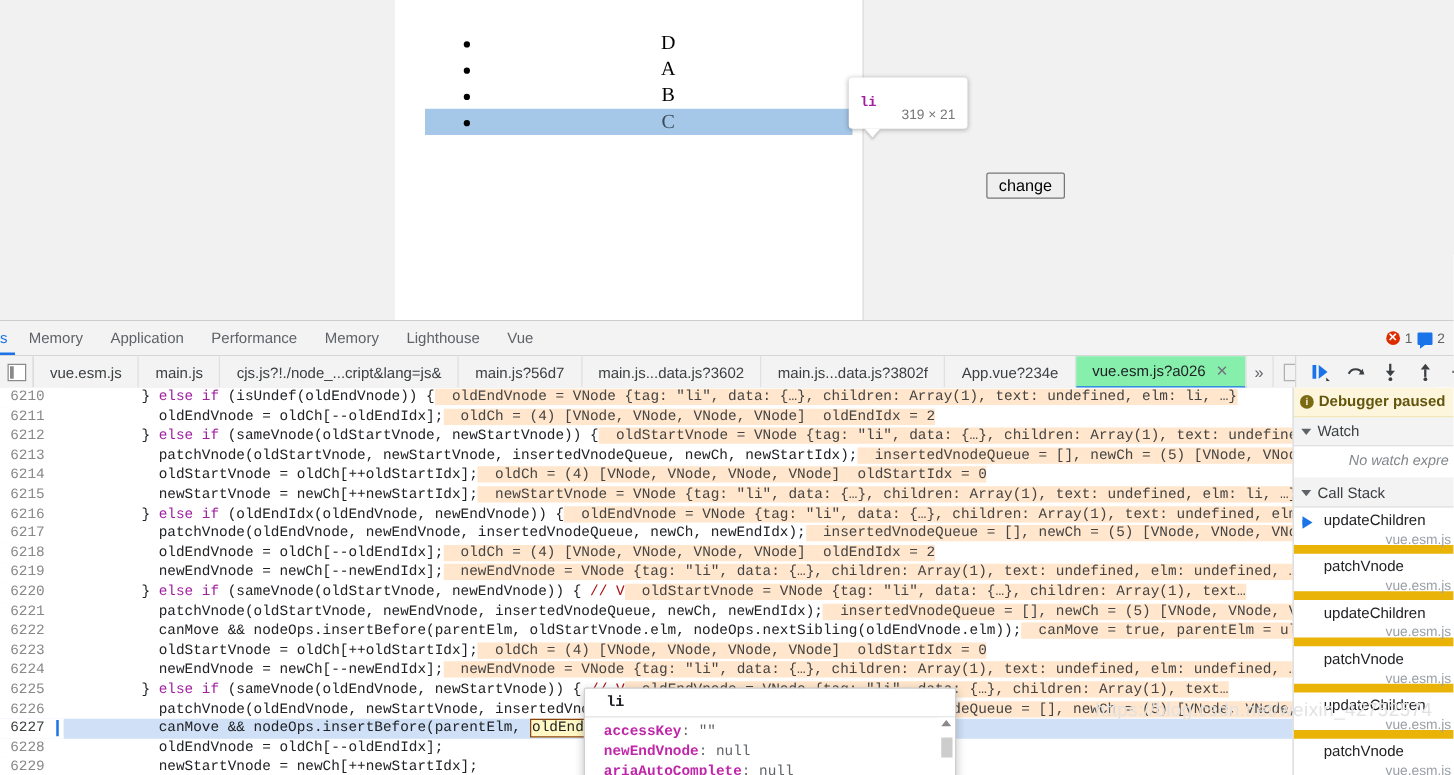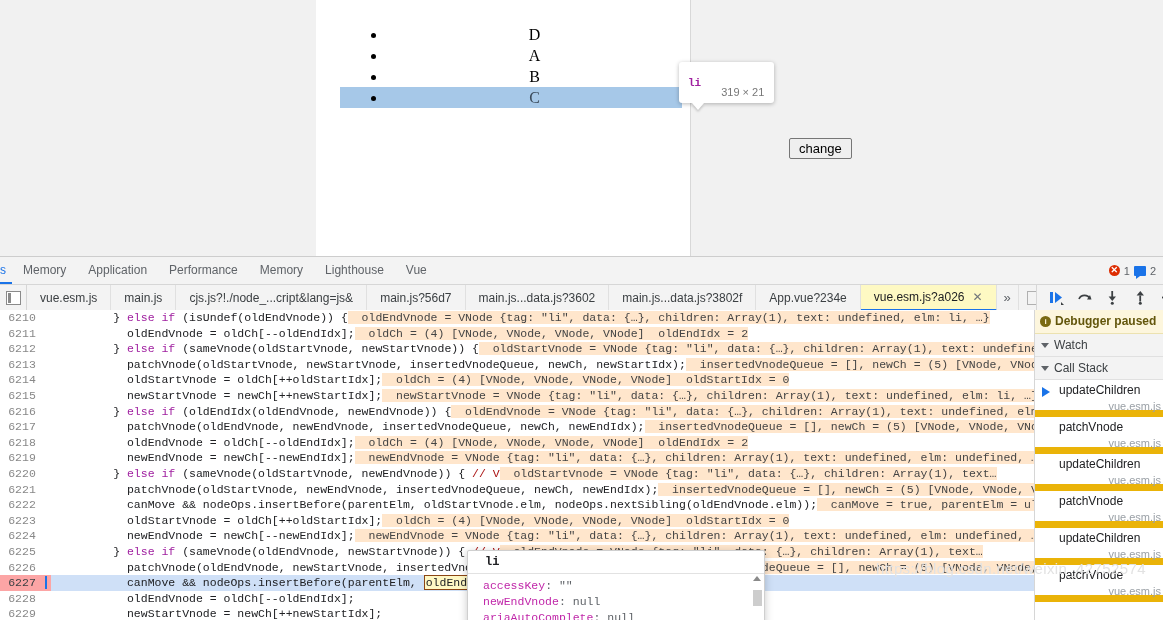--- a/index.html
+++ b/index.html
@@ -89,21 +89,21 @@
   }
   #nav-toggle{
     width:26px;display:flex;align-items:center;justify-content:center;border-right:1px solid #d6d6d6;
   }
   #nav-toggle .box{width:13px;height:12px;border:1px solid #8a8a8a;position:relative;background:#fff;}
   #nav-toggle .box:before{content:"";position:absolute;left:1px;top:1px;width:3px;height:10px;background:#8a8a8a;}
   .ftab{
     display:flex;align-items:center;padding:0 13px;font-size:12px;color:#3c4043;
     border-right:1px solid #e0e0e0;white-space:nowrap;cursor:default;
   }
-  .ftab.active{background:#fef9c3;color:#202124;border-bottom:2px solid #1a73e8;margin-bottom:-1px;}
+  .ftab.active{background:#86efac;color:#202124;border-bottom:2px solid #1a73e8;margin-bottom:-1px;}
   .ftab .x{margin-left:8px;color:#70757a;font-size:12px;}
   #ftab-more{display:flex;align-items:center;padding:0 7px;color:#5f6368;font-size:13px;}
   #ftab-drawer{display:flex;align-items:center;padding:0 8px;border-left:1px solid #e0e0e0;}
   #ftab-drawer .box{width:13px;height:12px;border:1px solid #b0b0b0;position:relative;background:#f3f3f3;}
   #ftab-drawer .box:after{content:"";position:absolute;right:1px;top:1px;width:3px;height:10px;background:#b0b0b0;}
 
   #debug-ctrls{
     position:absolute;right:0;top:0;height:25px;width:127px;
     display:flex;align-items:center;gap:13px;padding-left:12px;
     border-left:1px solid #d6d6d6;background:#f3f3f3;box-sizing:border-box;
@@ -116,21 +116,21 @@
   }
   #gutter-edge{position:absolute;left:0;top:0;bottom:0;width:3px;background:#f3f3f3;border-right:1px solid #e8e8e8;}
   .code-line{
     position:relative;height:15.6px;line-height:15.6px;white-space:pre;
     font-family:"Liberation Mono",monospace;font-size:11.5px;
   }
   .ln{
     display:inline-block;width:44px;text-align:center;color:#888;
     padding-right:7px;background:#fff;
   }
-  .code-line.cur .ln{background:#fca5a5;color:#3c4043;}
+  .code-line.cur .ln{background:#ffffff;color:#3c4043;}
   .code-line.cur{background:#cfe0f7;}
   .code-line.cur .src{background:#cfe0f7;}
   .src{display:inline;}
   .kw{color:#a020a0;}
   .fn{color:#202124;}
   .cmt{color:#a11;}
   .hint{background:#ffe6cc;color:#444;}
   .evalbox{background:#fff8c4;border:1px solid #8b4513;padding:0 1px;}
   #exec-arrow{position:absolute;left:45px;width:2px;height:13px;background:#1a73e8;}
 
@@ -147,21 +147,21 @@
   #objpop-head{
     height:22px;line-height:22px;padding-left:17px;
     font-family:"Liberation Mono",monospace;font-size:12px;font-weight:bold;color:#202124;
     border-bottom:1px solid #e2e2e2;
   }
   #objpop-body{position:absolute;left:0;top:23px;right:14px;bottom:18px;overflow:hidden;padding-top:4px;}
   .prop{
     height:15.9px;line-height:15.9px;padding-left:15px;white-space:nowrap;
     font-family:"Liberation Mono",monospace;font-size:11.5px;
   }
-  .pk{color:#c026a9;}
+  .pk{color:#c026a9;font-weight:bold;}
   .pv{color:#5f6368;}
   #objpop-vscroll{position:absolute;right:0;top:23px;width:14px;bottom:18px;background:#fff;}
   #objpop-vscroll .thumb{position:absolute;left:3px;top:16px;width:9px;height:16px;background:#cdcdcd;}
 
   
   #sidebar{
     position:absolute;right:0;top:53px;width:128px;bottom:0;
     background:#fff;border-left:1px solid #d6d6d6;overflow:hidden;
   }
   #paused-banner{
@@ -388,20 +388,21 @@
   <div id="sidebar">
     <div id="paused-banner">
       <span class="info-ico">i</span>
       <span>Debugger paused</span>
     </div>
 
     <div class="sec-head">
       <span class="caret"></span>
       <span>Watch</span>
     </div>
+    <div class="empty-note">No watch expre</div>
 
     <div class="sec-head">
       <span class="caret"></span>
       <span>Call Stack</span>
     </div>
     <div id="cs-list">
         <div class="cs-item">
           <span class="runmark"></span>
           <div class="fname">updateChildren</div>
           <div class="floc">vue.esm.js</div>

